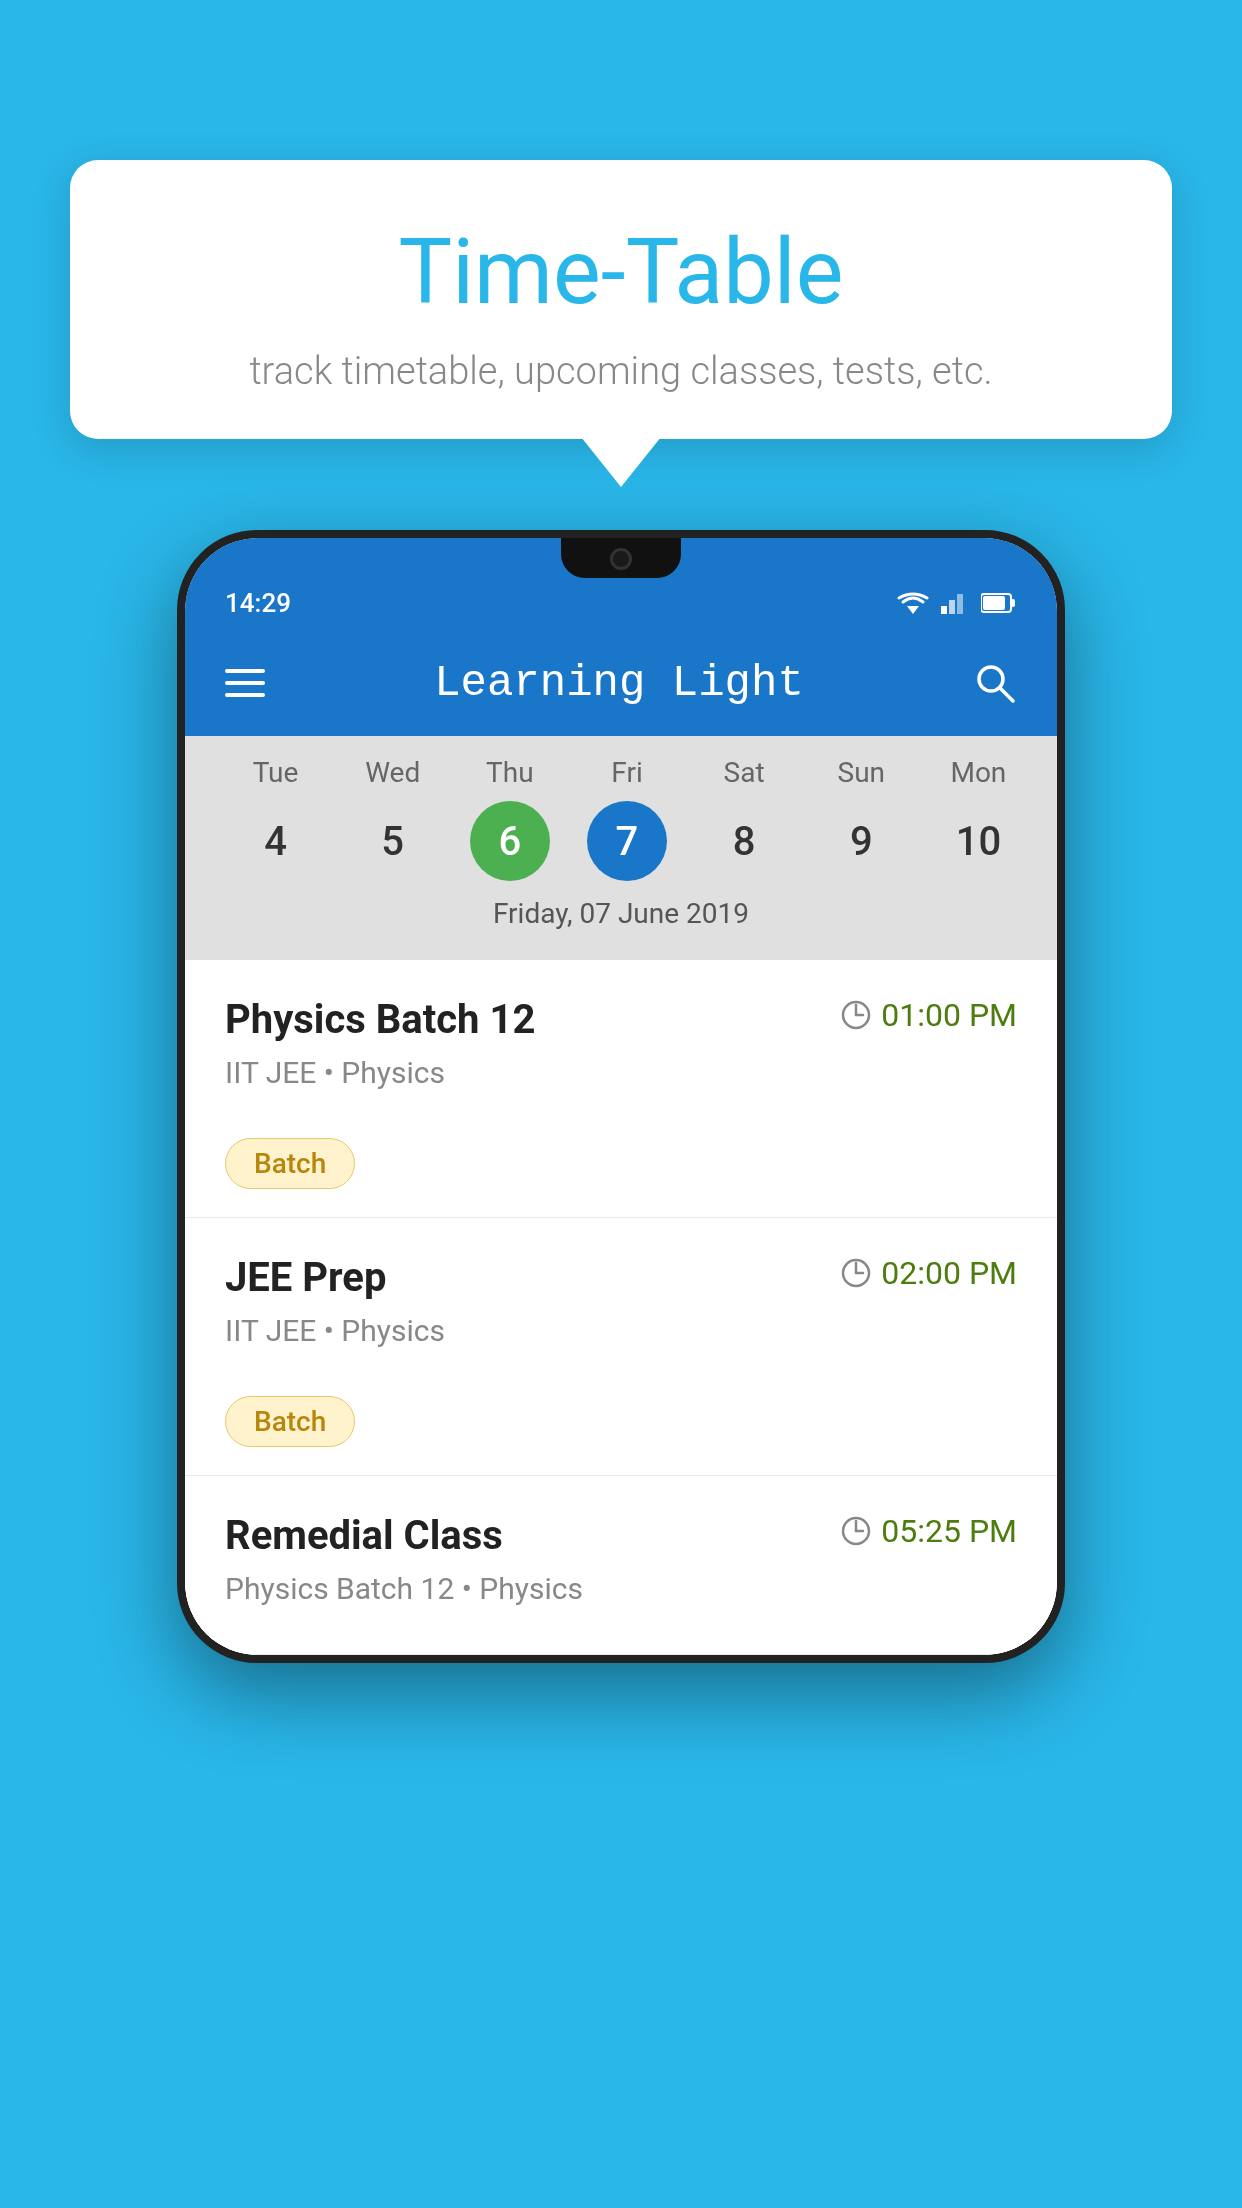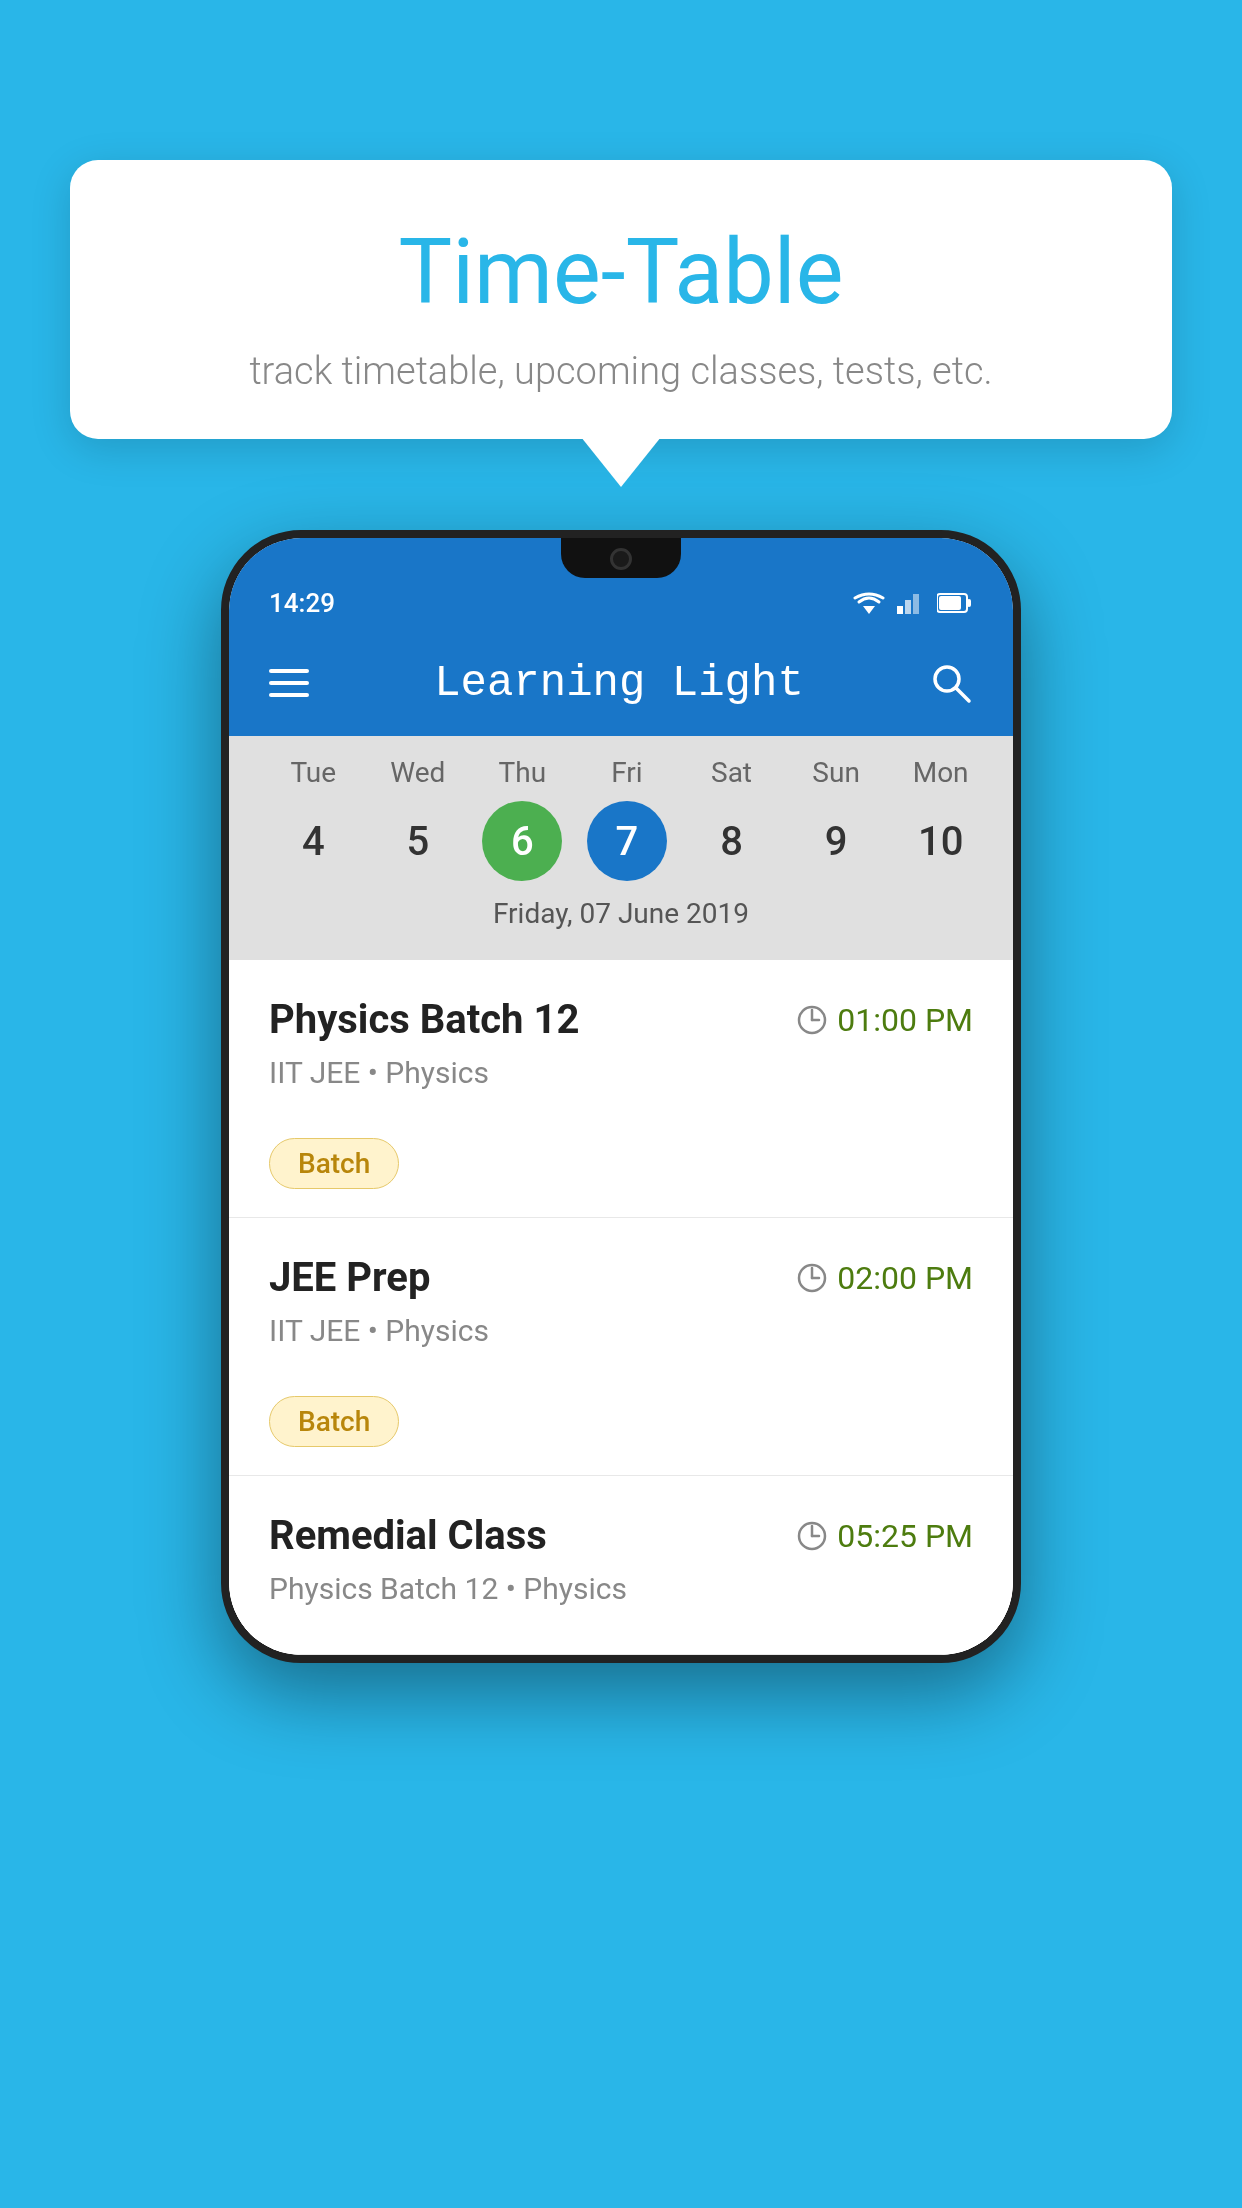--- a/index.html
+++ b/index.html
@@ -52,21 +52,21 @@
       color: #888;
       font-weight: 300;
     }
 
     
     .phone-wrapper {
       position: absolute;
       top: 530px;
       left: 50%;
       transform: translateX(-50%);
-      width: 800px;
+      width: 888px;
     }
 
     .phone {
       position: relative;
       background: #111;
       border-radius: 80px;
       padding: 0;
       box-shadow: 0 30px 80px rgba(0,0,0,0.4);
       overflow: hidden;
       border: 8px solid #222;
@@ -229,21 +229,21 @@
 
     .class-item {
       padding: 36px 40px 28px;
       border-bottom: 1px solid #e8e8e8;
       background: white;
     }
 
     .class-item-header {
       display: flex;
       justify-content: space-between;
-      align-items: center;
+      align-items: flex-start;
       margin-bottom: 12px;
     }
 
     .class-name {
       font-size: 40px;
       font-weight: 700;
       color: #222;
     }
 
     .class-time {

